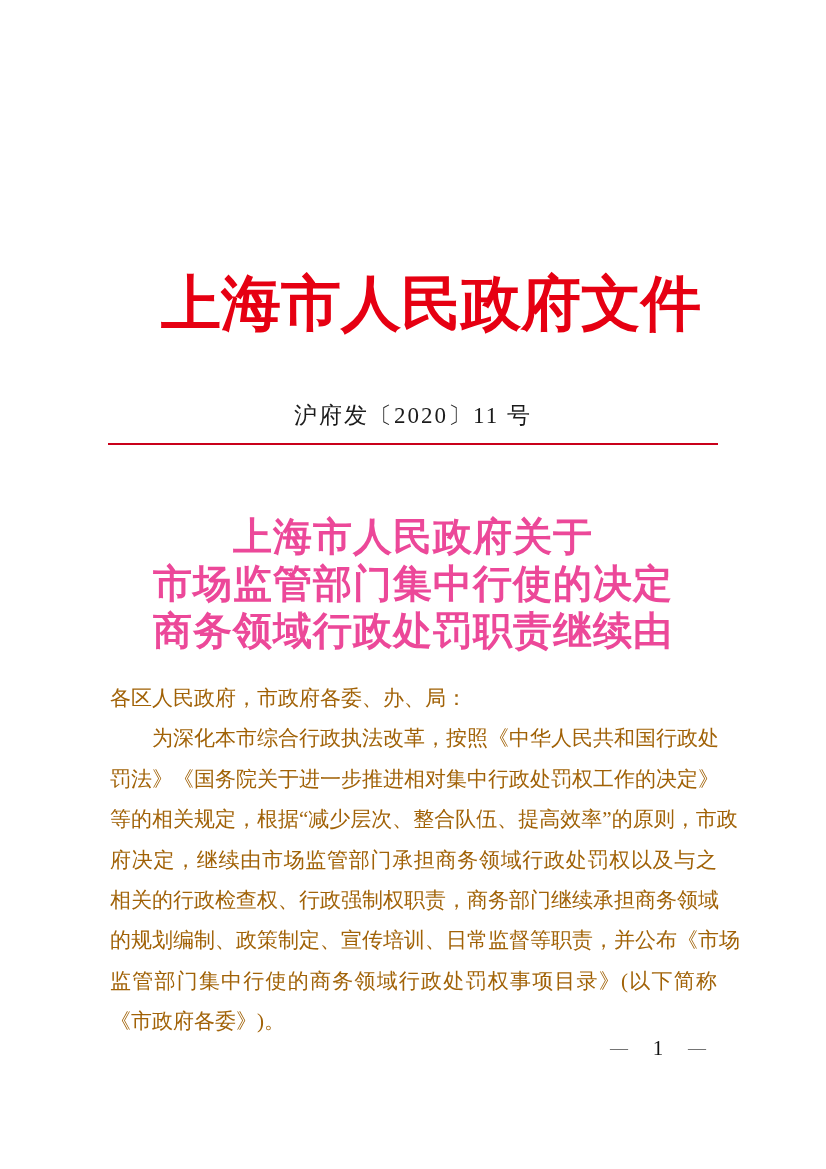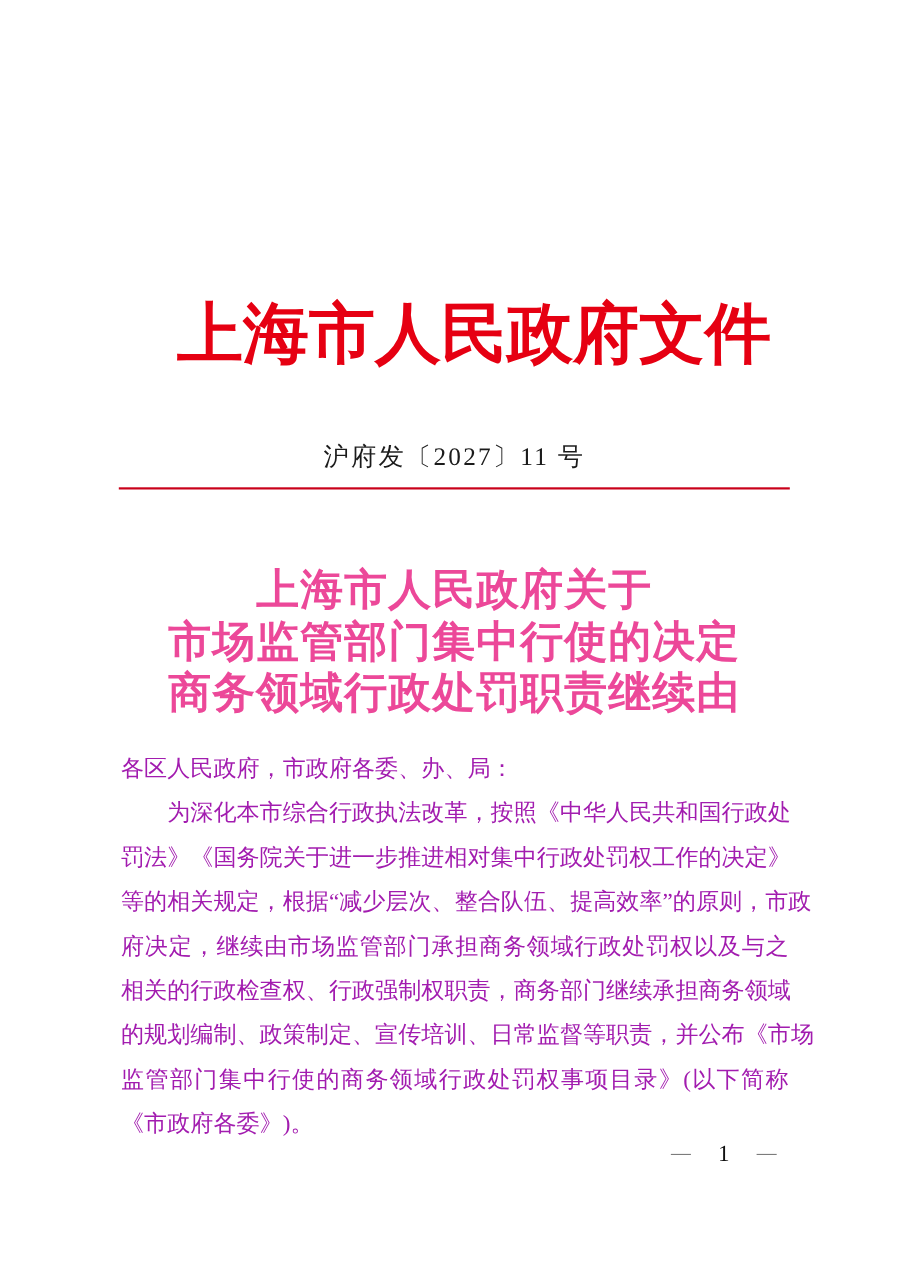--- a/index.html
+++ b/index.html
@@ -61,21 +61,21 @@
     color: #ec4899;
     letter-spacing: 1px;
     white-space: nowrap;
   }
   .body-block {
     position: absolute;
     top: 678px;
     left: 110px;
     width: 607px;
     font-size: 21px;
-    color: #a21caf;
+    color: #a16207;
   }
   .line {
     height: 40.4px;
     line-height: 40.4px;
     white-space: nowrap;
   }
   .line[data-justify="chars"] {
     display: flex;
     justify-content: space-between;
     align-items: center;
@@ -103,21 +103,21 @@
     font-size: 21px;
   }
 </style>
 </head>
 <body>
 
 <div class="page">
 
   <div class="banner">上海市人民政府文件</div>
 
-  <div class="docnum">沪府发〔2027〕11 号</div>
+  <div class="docnum">沪府发〔2020〕11 号</div>
 
   <div class="rule"></div>
 
   <div class="doc-title">
     <div>上海市人民政府关于</div>
     <div>市场监管部门集中行使的决定</div>
     <div>商务领域行政处罚职责继续由</div>
   </div>
 
   <div class="body-block">

